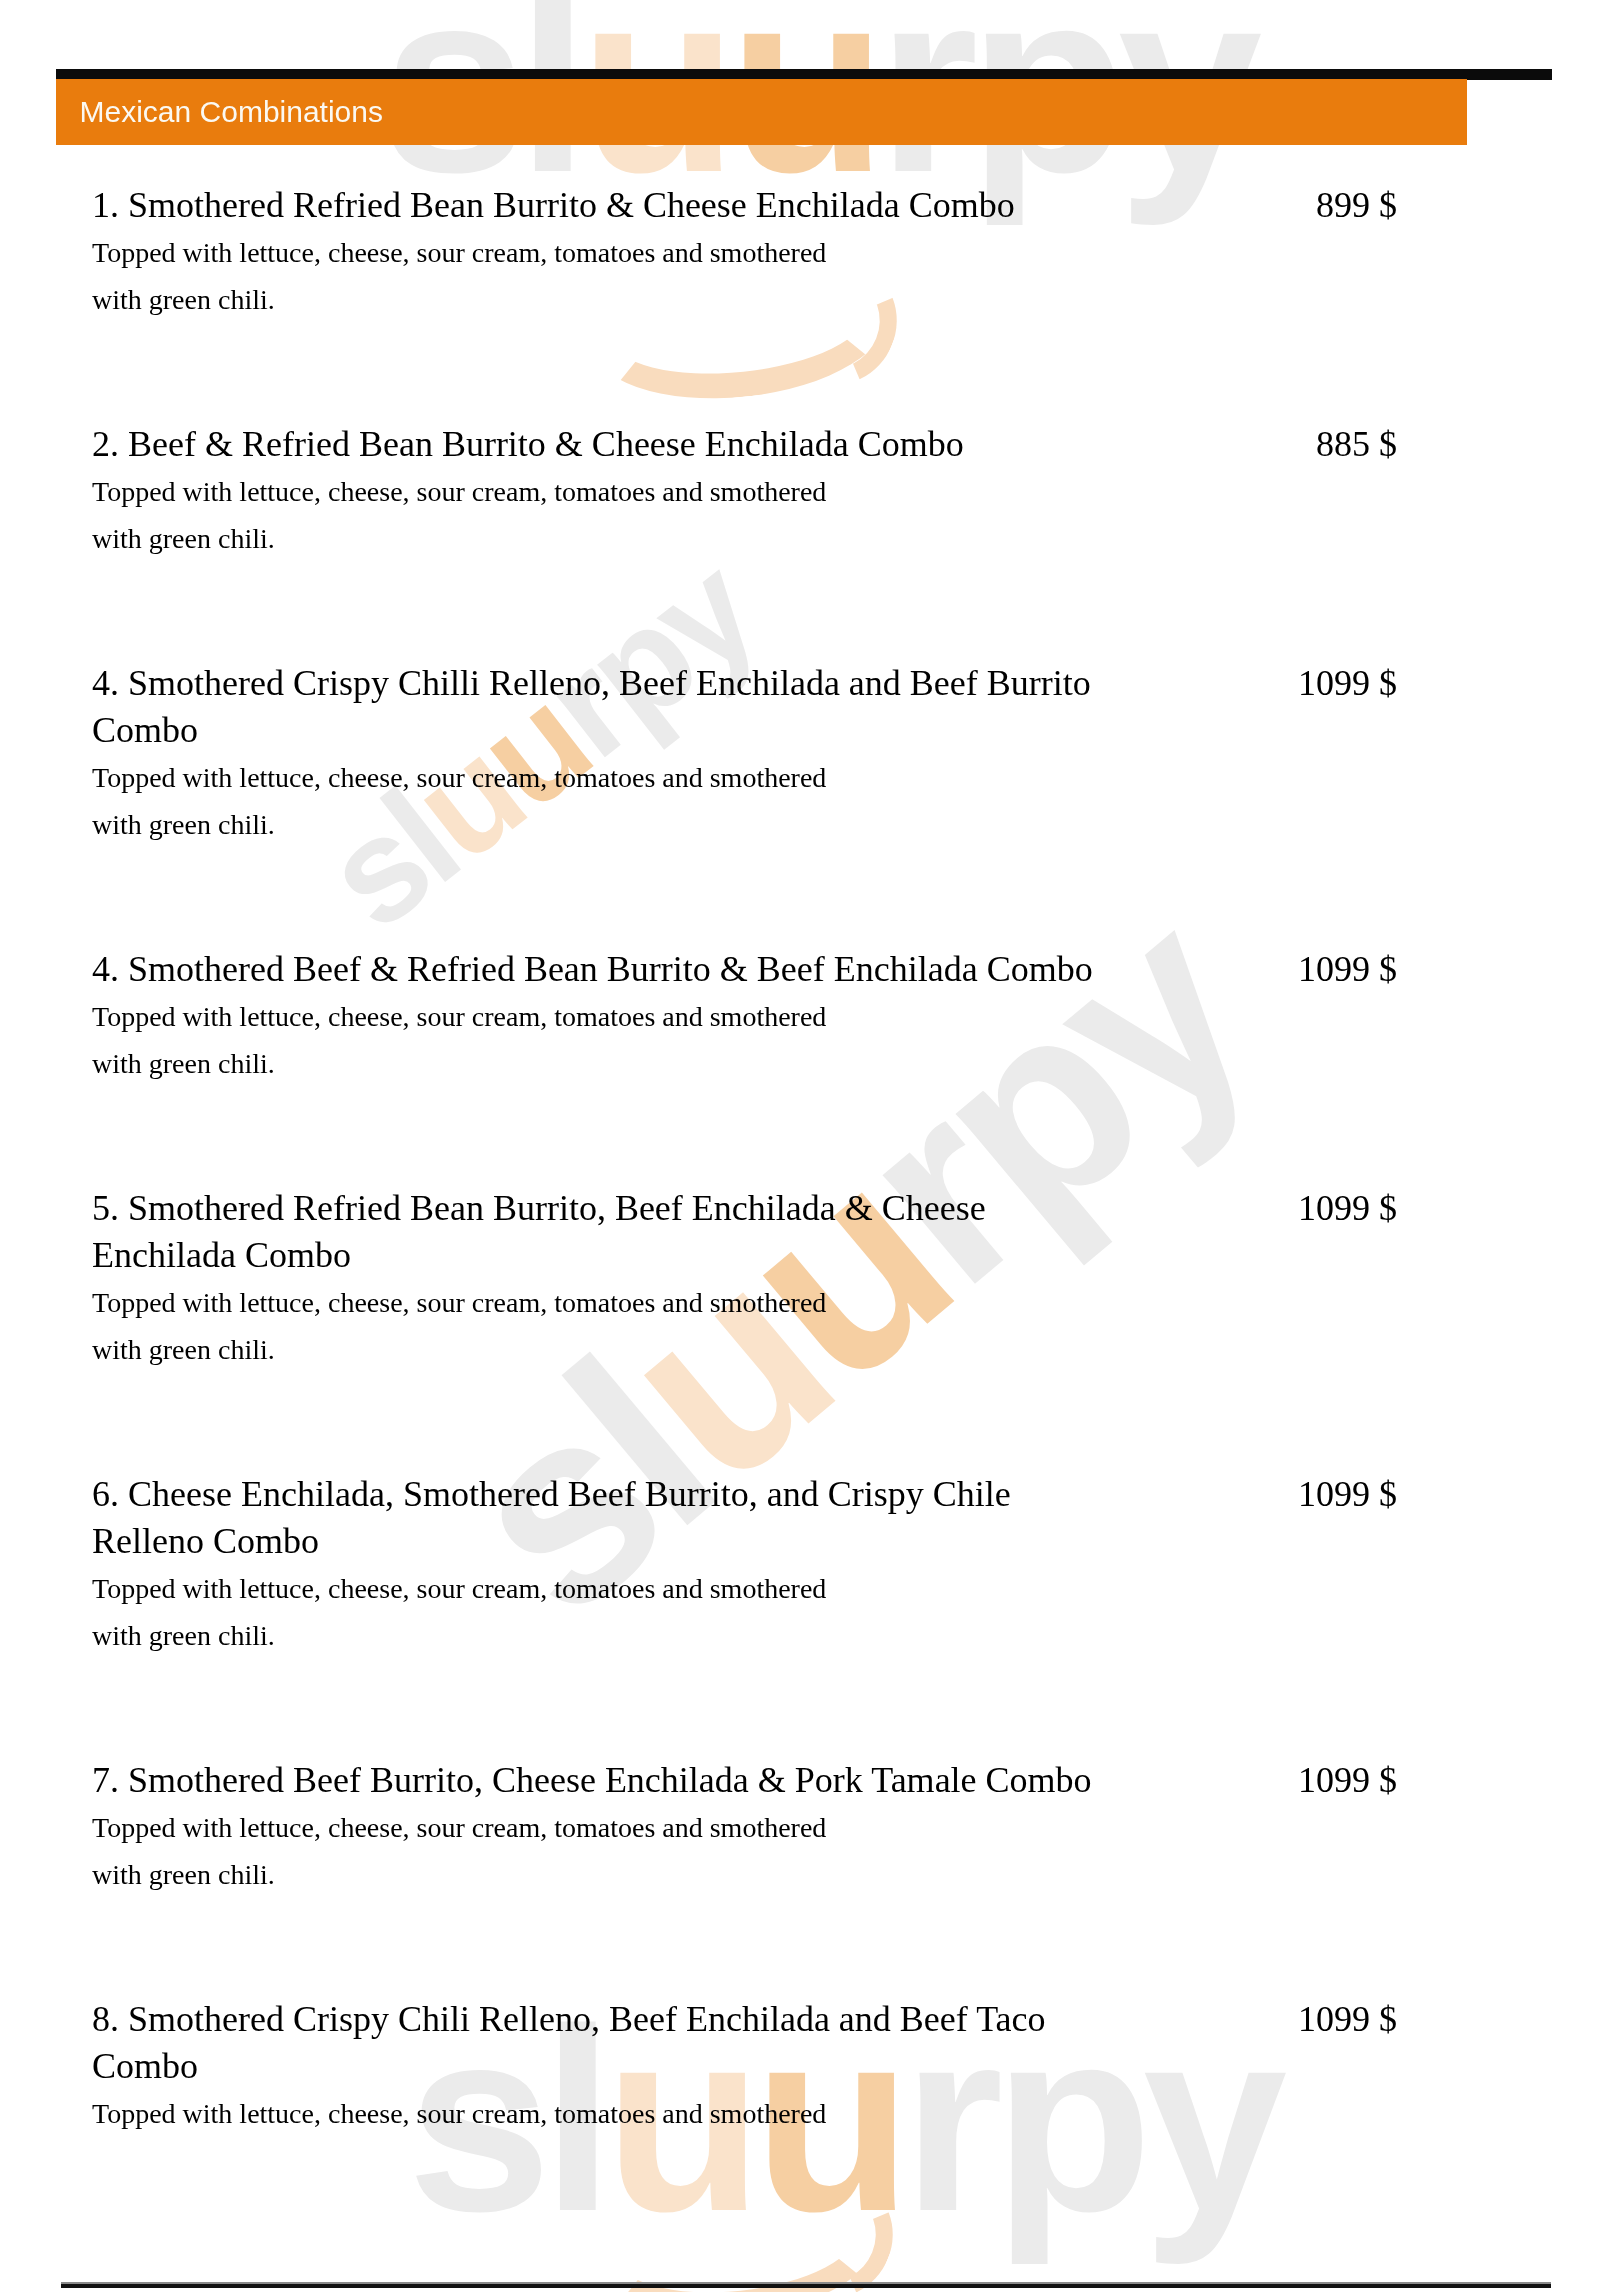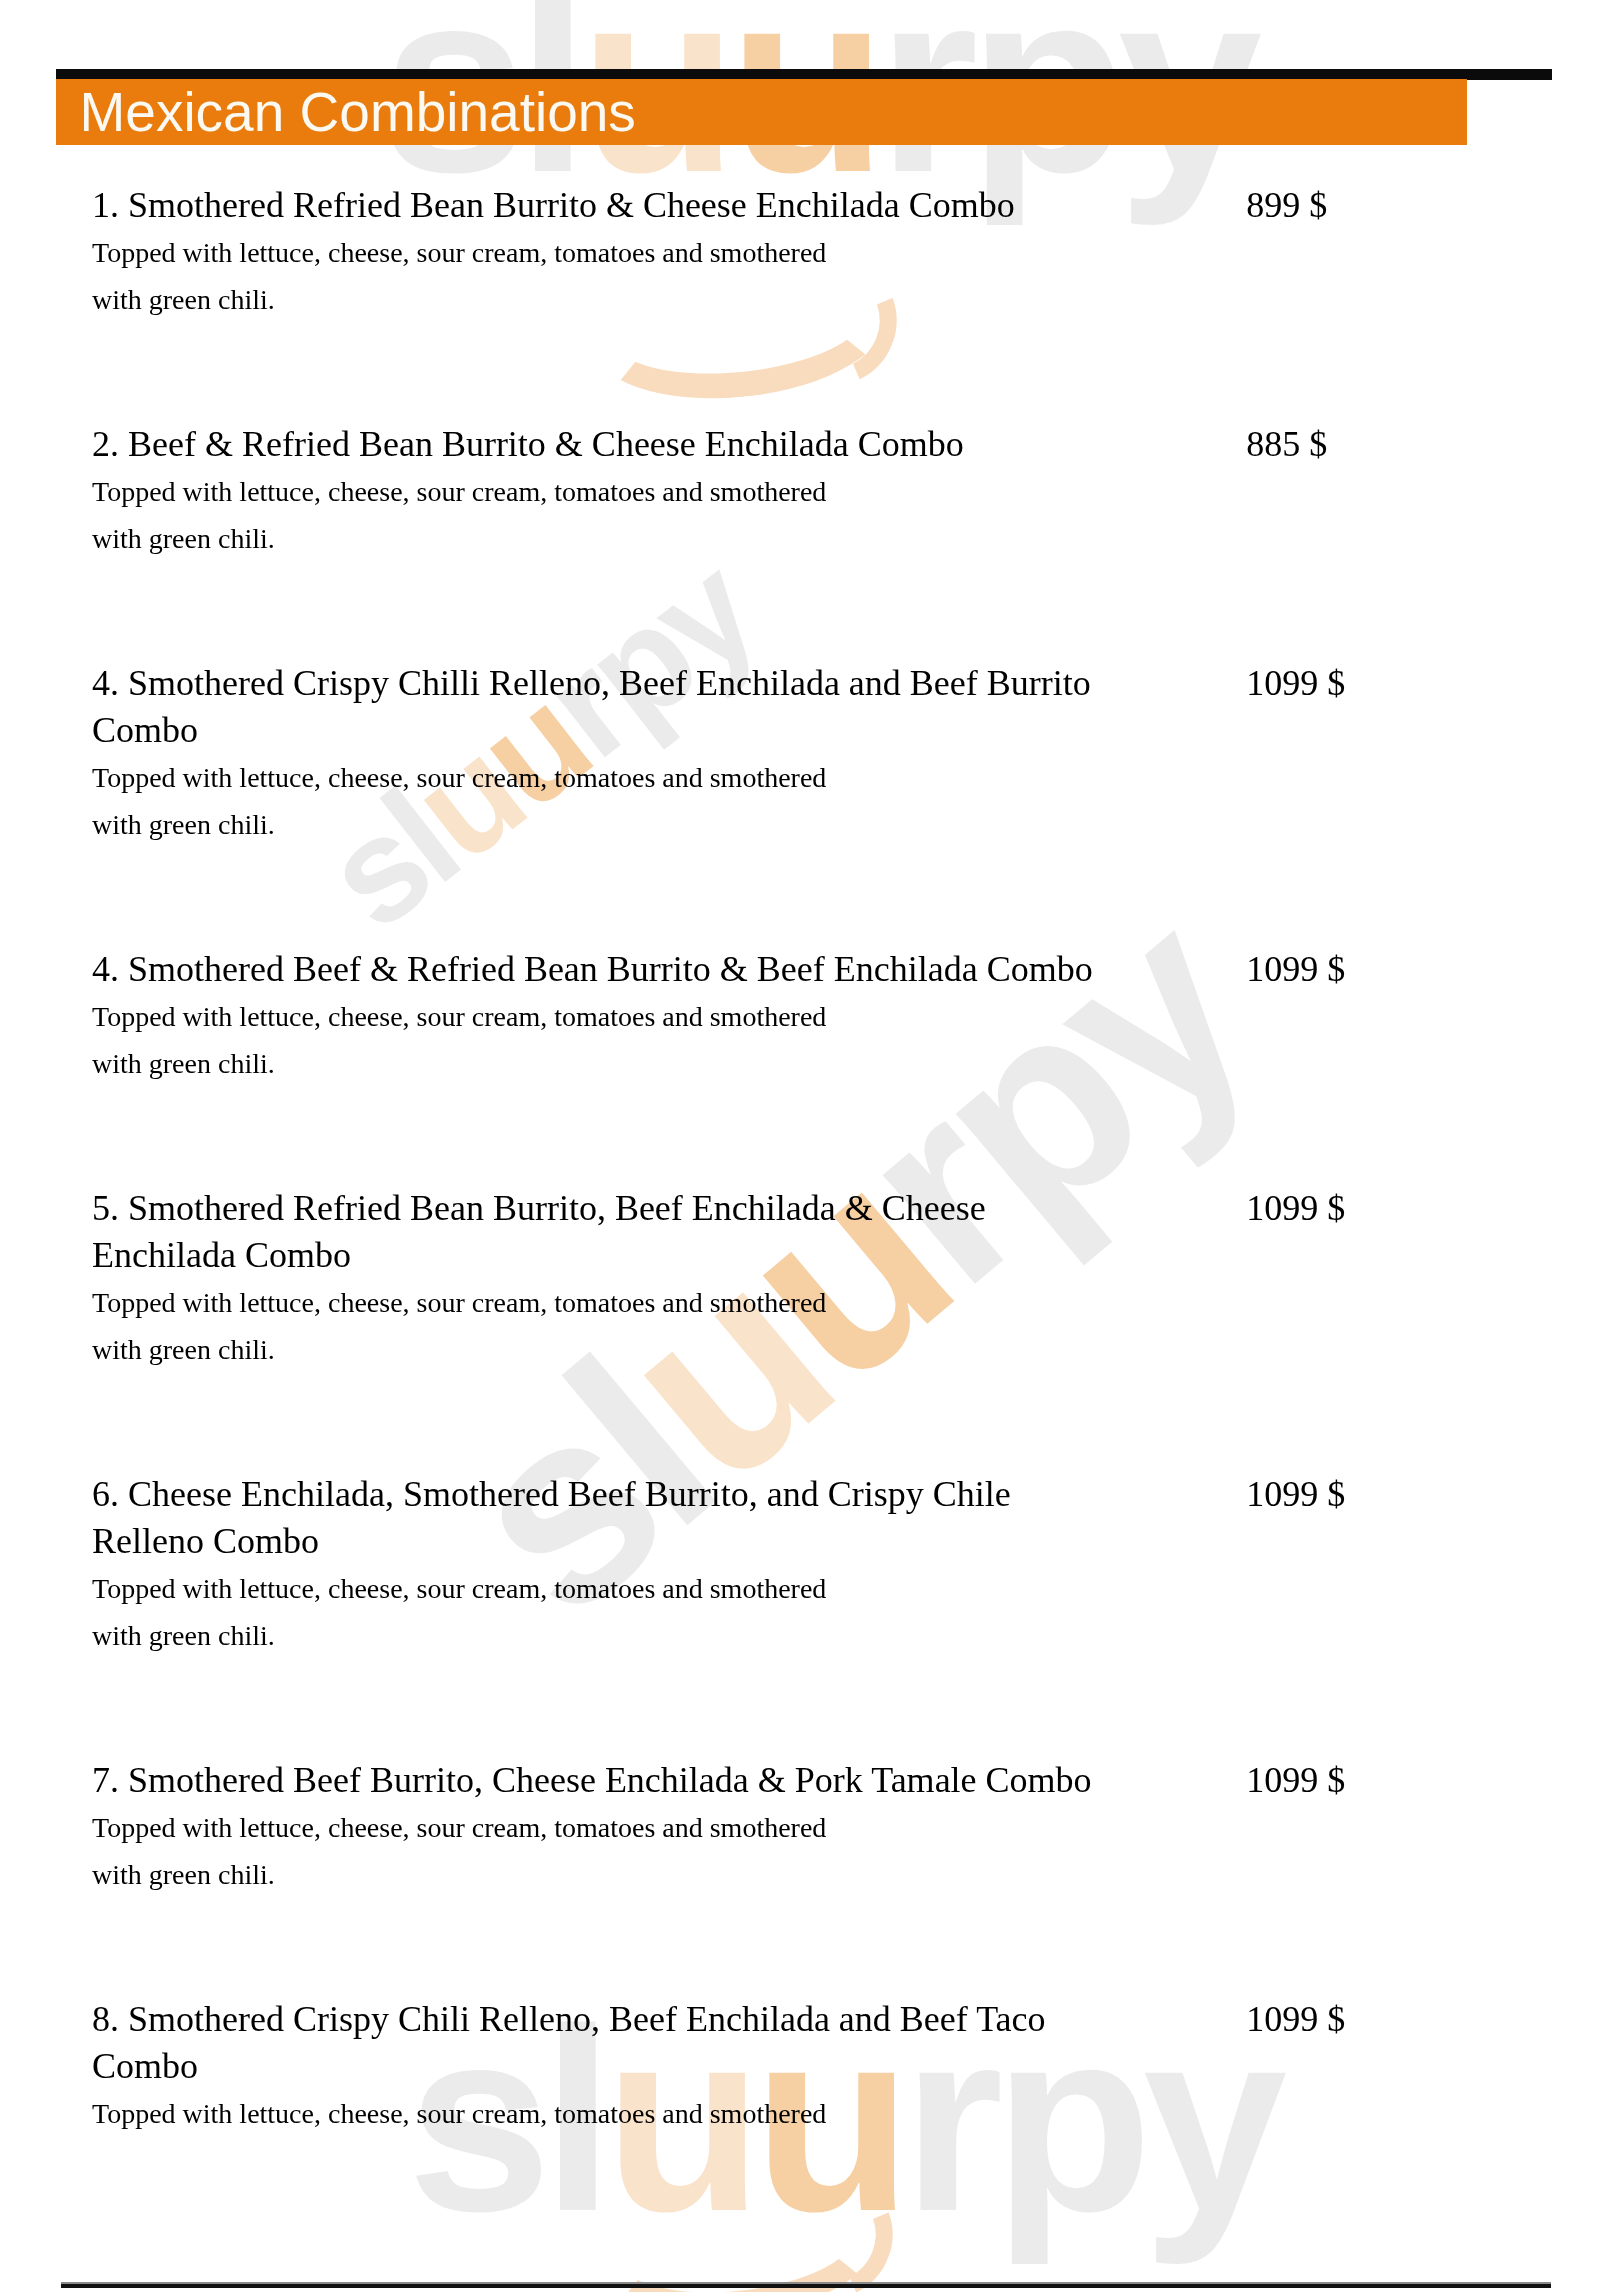--- a/index.html
+++ b/index.html
@@ -25,32 +25,32 @@
   .smile-e{left:588px;top:2168px;width:245px;height:98px;transform:rotate(-6deg);}
   .wing{position:absolute;z-index:0;border:17.6px solid transparent;
         border-right:17.6px solid #f9dcbe;border-radius:50%;}
   .wing-a{left:784px;top:263px;width:78px;height:88px;transform:rotate(22deg);}
   .wing-e{left:782px;top:2178px;width:76px;height:86px;transform:rotate(22deg);}
 
   
   .top-black-bar{position:absolute;z-index:3;left:56px;top:69px;width:1496px;height:10.8px;background:#0b0b0b;}
   .orange-bar{position:absolute;z-index:3;left:56px;top:79px;width:1411px;height:66px;background:#e97c0d;
               display:flex;align-items:center;}
-  .orange-bar .hdr{font-family:"Liberation Sans",sans-serif;font-size:55px;color:#fbf9f2;
+  .orange-bar .hdr{font-family:"Liberation Sans",sans-serif;font-size:30px;color:#fbf9f2;
                    padding-left:23.5px;letter-spacing:0px;}
   .bottom-bar{position:absolute;z-index:3;left:61px;top:2282px;width:1490px;height:3.9px;
               background:#111111;border-top:2px solid #8a8a8a;}
 
   
   .content{position:absolute;z-index:2;left:56px;top:182px;width:1341px;}
   .item{display:flex;align-items:flex-start;margin-bottom:98px;margin-left:36px;}
   .item-main{width:1186px;}
   .title-line{font-size:36px;line-height:47px;color:#000;}
   .desc-line{font-size:28px;line-height:47px;color:#000;}
-  .price{width:155px;font-size:36px;line-height:47px;color:#000;}
+  .price{width:155px;text-align:right;font-size:36px;line-height:47px;color:#000;}
 </style>
 </head>
 <body>
 
 <div class="page">
 
   <div class="wm wm-a" aria-hidden="true"><span class="wm-gray">sl</span><span class="wm-u1">u</span><span class="wm-u2">u</span><span class="wm-gray">rpy</span></div>
   <div class="smile smile-a"></div>
   <div class="wing wing-a"></div>
 

